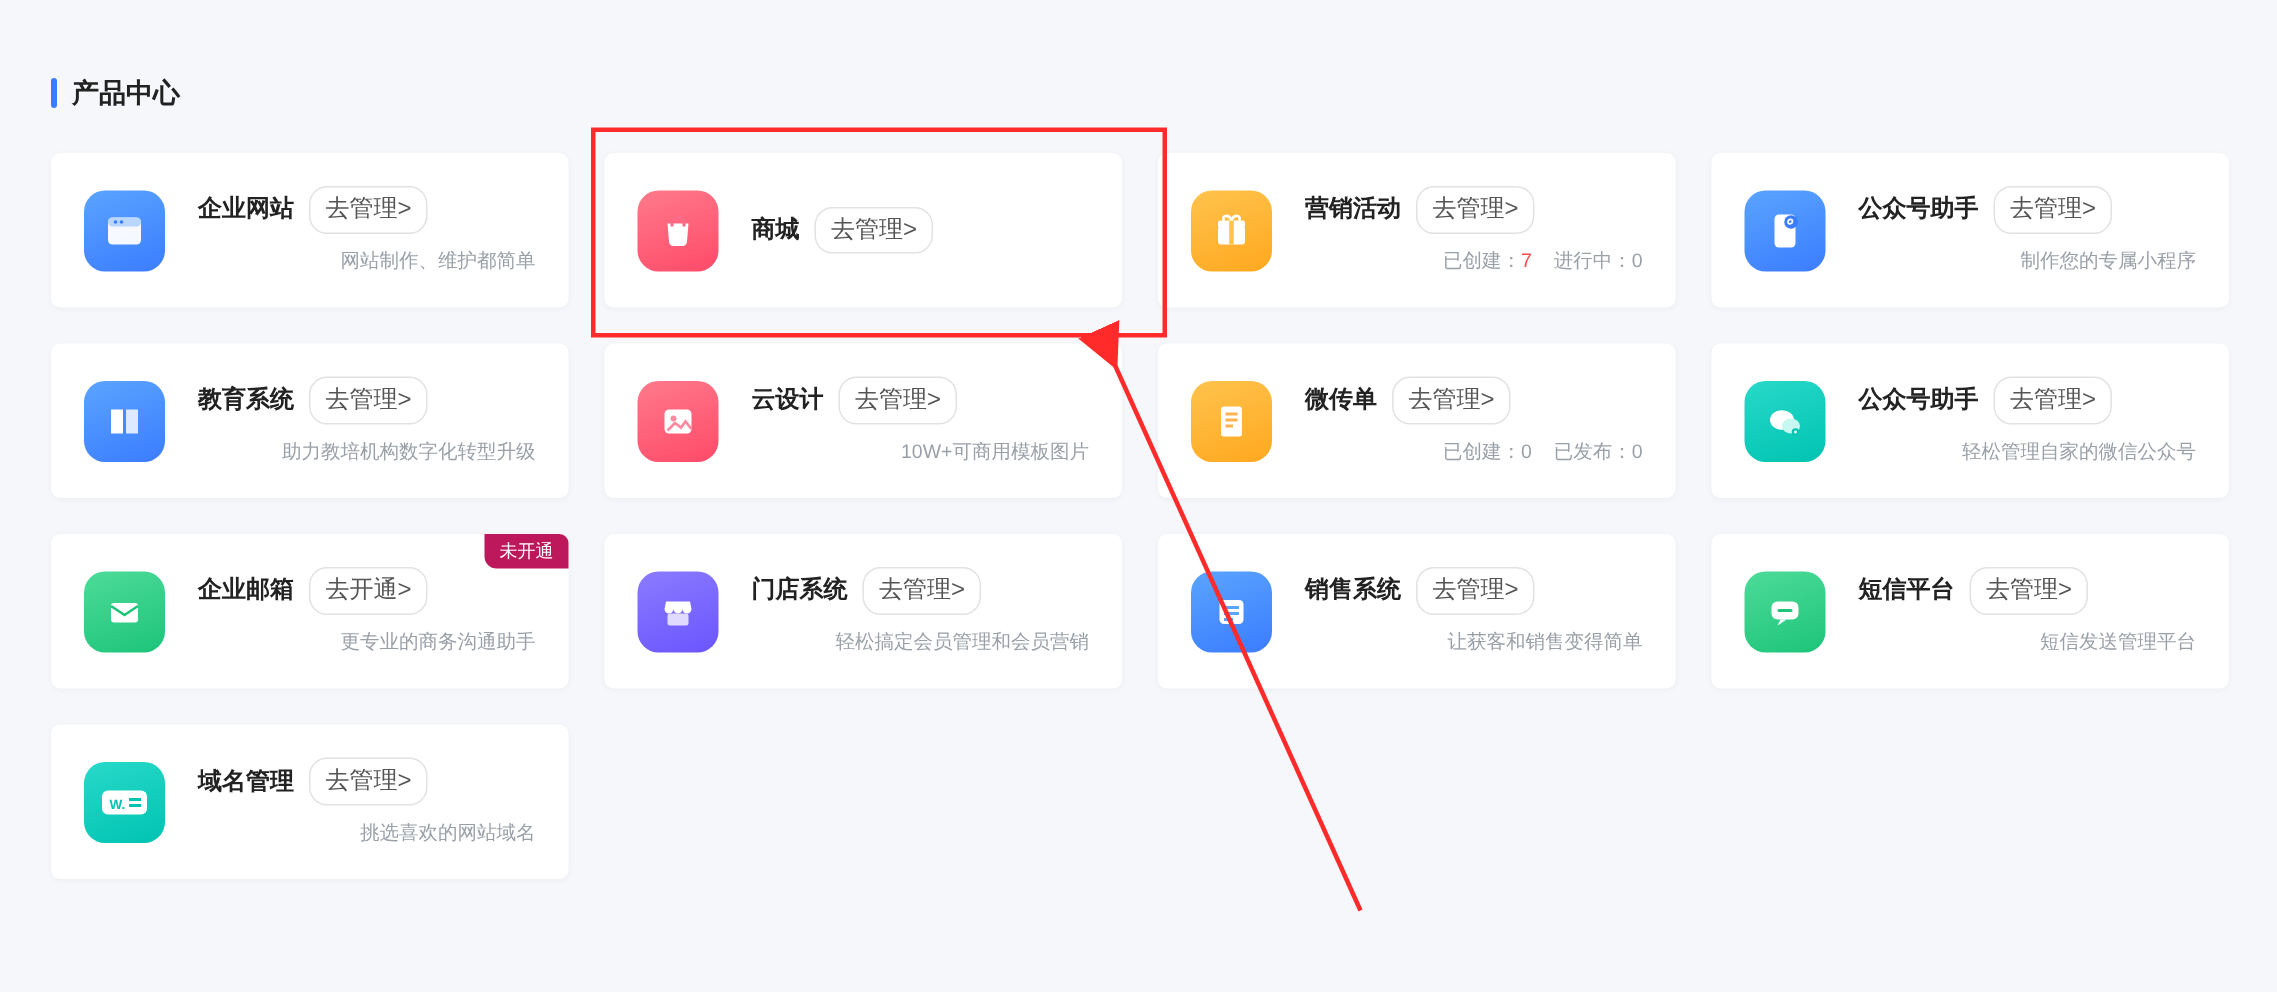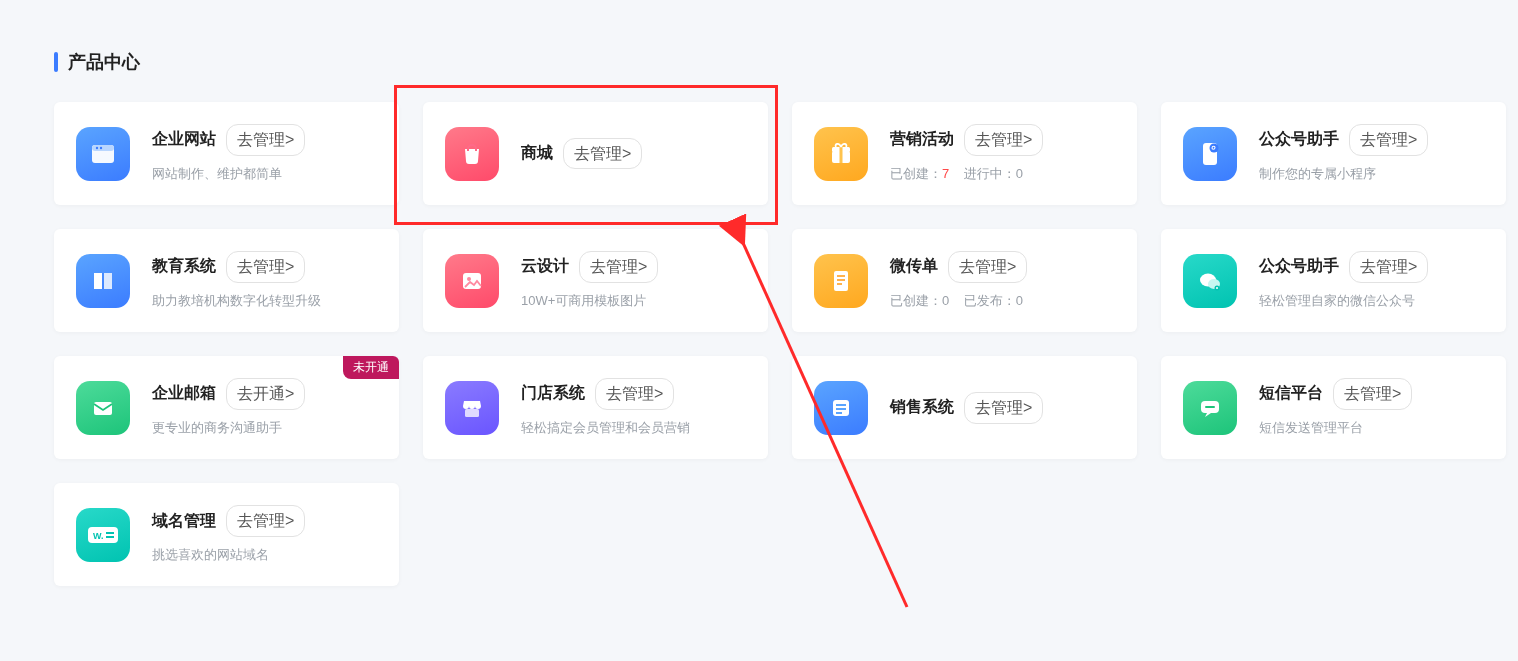--- a/index.html
+++ b/index.html
@@ -7,21 +7,20 @@
     font-family: -apple-system, "PingFang SC", "Microsoft YaHei", "Helvetica Neue", Arial, sans-serif;
     background: #f5f7fa;
     color: #333;
     width: 1518px;
     height: 661px;
     overflow: hidden;
     position: relative;
   }
   .section {
     padding: 50px 52px 0 34px;
-    margin-left: 20px;
   }
   .section-title-wrap {
     display: flex;
     align-items: center;
     margin-bottom: 28px;
   }
   .section-title-bar {
     width: 4px;
     height: 20px;
     background: #3b7cff;
@@ -72,21 +71,21 @@
     border: 1px solid #e2e2e2;
     background: #fff;
     color: #555;
     font-size: 16px;
     padding: 2px 10px;
     border-radius: 12px;
     cursor: pointer;
     line-height:1.6;
     white-space:nowrap;
   }
-  .card-desc { font-size:13px; color:#9aa0a8; line-height:1.5; }
+  .card-desc { font-size:13px; color:#9aa0a8; line-height:1.5;text-align:right; }
   .stat-red { color:#ff4a4a; }
   .badge-tr {
     position:absolute;
     top:0; right:0;
     background:#be185d;
     color:#fff;
     font-size:12px;
     padding:3px 10px;
     border-radius: 0 6px 0 8px;
   }
@@ -298,20 +297,21 @@
             <rect x="10" y="11" width="10" height="2" fill="#5aa4ff"></rect>
             <rect x="10" y="15" width="10" height="2" fill="#5aa4ff"></rect>
             <rect x="10" y="19" width="6" height="2" fill="#5aa4ff"></rect>
           </svg>
       </div>
       <div class="card-body">
         <div class="title-row">
           <div class="card-title">销售系统</div>
           <button class="action-btn">去管理&gt;</button>
         </div>
+        <div class="card-desc">让获客和销售变得简单</div>
       </div>
     </div>
 
     <div class="card">
       <div class="icon-box green">
         <svg width="30" height="30" viewBox="0 0 30 30">
             <rect x="6" y="8" width="18" height="12" rx="4" fill="#fff"></rect>
             <path d="M12 20l-2 4 6-4" fill="#fff"></path>
             <rect x="10" y="13" width="10" height="2" rx="1" fill="#1dc47a"></rect>
           </svg>

